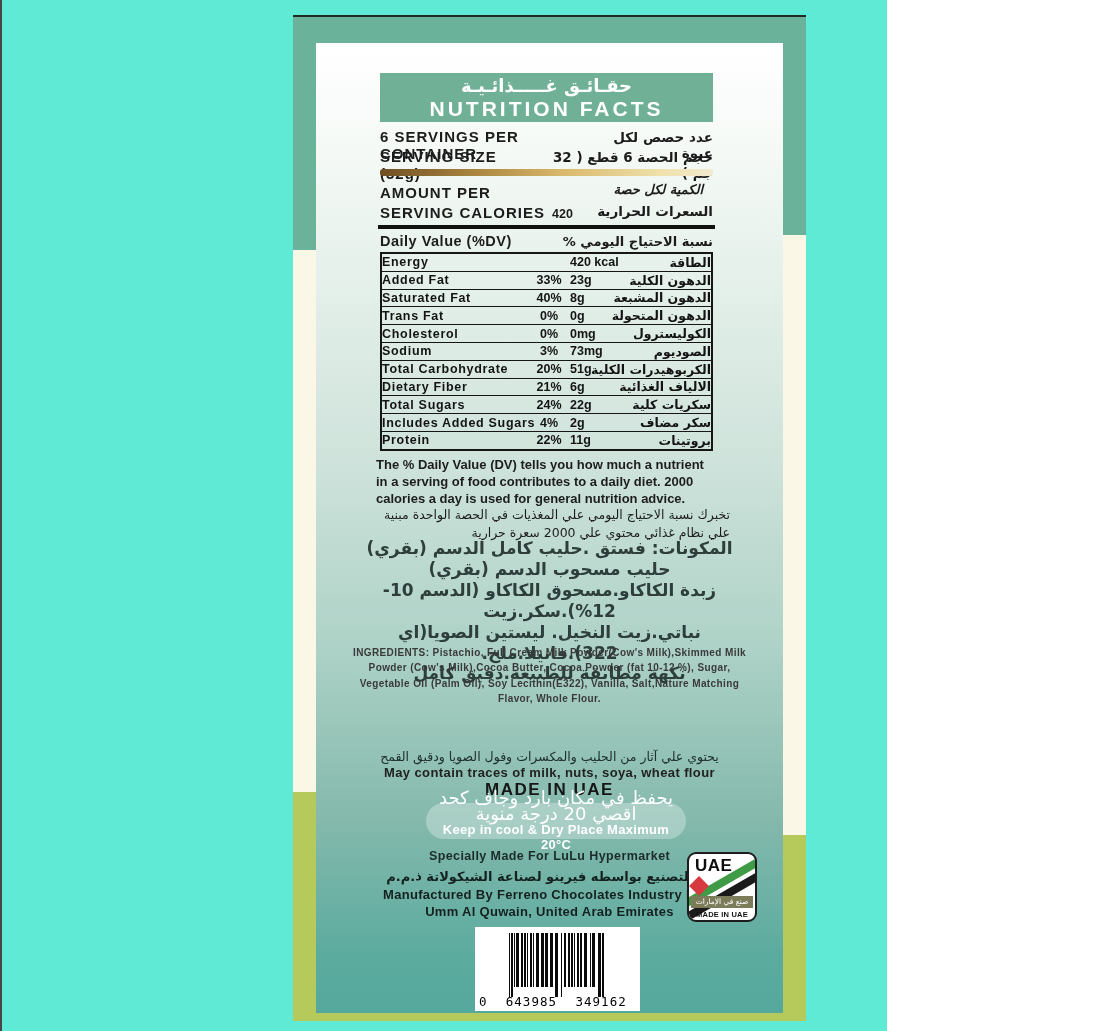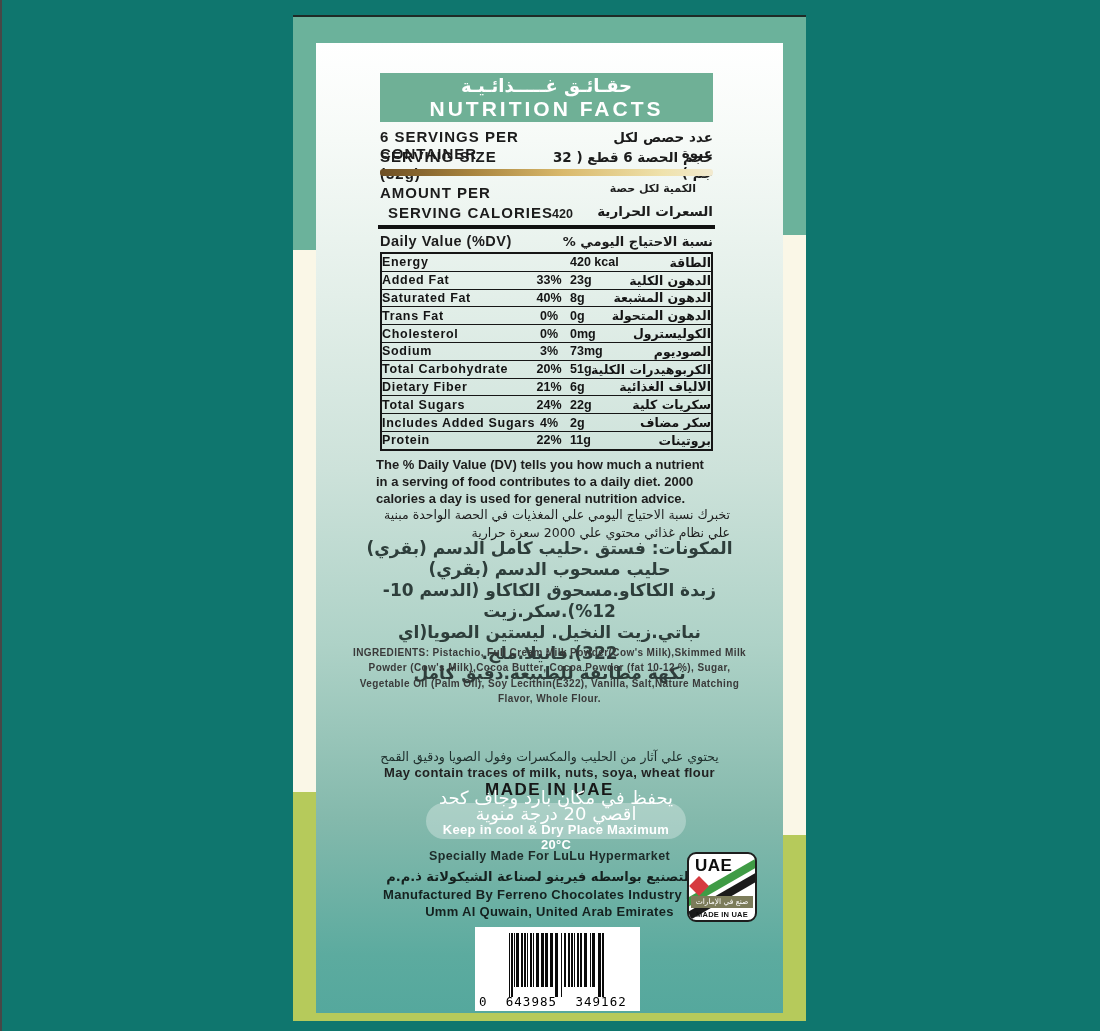--- a/index.html
+++ b/index.html
@@ -1,16 +1,16 @@
 <!DOCTYPE html>
 <html><head>
 <meta charset="utf-8">
 <style>
   html,body{margin:0;padding:0;background:#ffffff;}
-  .stage{position:relative;width:1100px;height:1031px;background:#0f766e;overflow:hidden;
+  .stage{position:relative;width:887px;height:1031px;background:#5eead4;overflow:hidden;
          font-family:"Liberation Sans",sans-serif;}
   .ar{font-family:"DejaVu Sans",sans-serif;direction:rtl;}
   .edge-line{position:absolute;left:0;top:0;width:2px;height:1031px;background:#474747;}
 
   
   .package{position:absolute;left:293px;top:15px;width:513px;height:1006px;background:#ffffff;
            border-top:2px solid #1f2a26;box-sizing:border-box;}
   .frame-top{position:absolute;left:0;top:0;width:513px;height:26px;background:#6bb29b;}
   .edge-col{position:absolute;top:0;width:23px;height:1004px;}
   .edge-col.left{left:0;}
@@ -34,23 +34,23 @@
 
   .srv-row{position:absolute;left:64px;width:333px;display:flex;justify-content:space-between;
            align-items:baseline;color:#1c1c1c;}
   .srv-en{font-size:15px;font-weight:bold;letter-spacing:1px;}
   .srv-ar{font-size:13.5px;font-weight:bold;}
 
   .gold{position:absolute;left:64px;top:126px;width:333px;height:7px;border-radius:3px;
         background:linear-gradient(90deg,#6e4f24,#a9853f 28%,#d9b96c 55%,#efe2ac 85%,#f2ead0);}
 
   .amt-en1{position:absolute;left:64px;top:141px;font-size:15px;font-weight:bold;letter-spacing:1px;color:#1c1c1c;}
-  .amt-en2{position:absolute;left:72px;top:161px;font-size:15px;font-weight:bold;letter-spacing:1px;color:#1c1c1c;}
+  .amt-en2{position:absolute;left:64px;top:161px;font-size:15px;font-weight:bold;letter-spacing:1px;color:#1c1c1c;}
   .amt-cal{position:absolute;left:236px;top:164px;font-size:12.5px;font-weight:bold;color:#1c1c1c;}
-  .amt-ar1{position:absolute;right:87px;top:139px;font-size:11px;font-weight:bold;color:#1c1c1c;}
+  .amt-ar1{position:absolute;right:80px;top:139px;font-size:13px;font-weight:bold;color:#1c1c1c;font-style:italic;}
   .amt-ar2{position:absolute;right:70px;top:160px;font-size:13.5px;font-weight:bold;color:#1c1c1c;}
 
   .thick-line{position:absolute;left:62px;top:182px;width:337px;height:4px;background:#121212;}
   .dv-row{position:absolute;left:64px;top:190px;width:333px;display:flex;justify-content:space-between;
           align-items:baseline;color:#1c1c1c;}
   .dv-en{font-size:14.5px;font-weight:bold;letter-spacing:0.5px;}
   .dv-ar{font-size:13px;font-weight:bold;}
 
   
   table.nut{position:absolute;left:64px;top:209px;width:333px;border-collapse:collapse;

